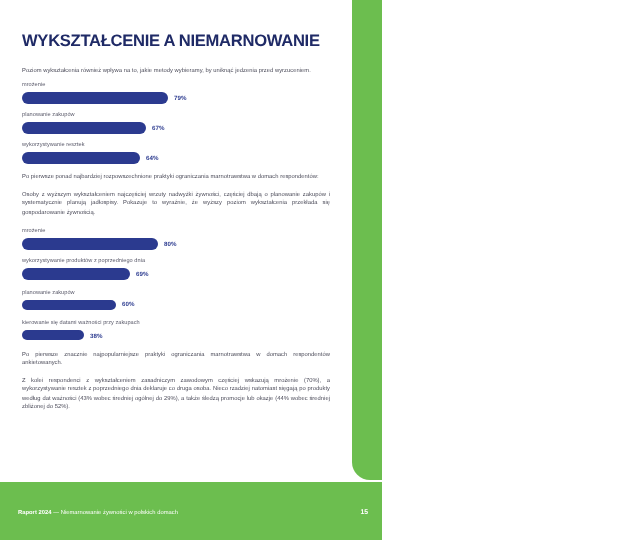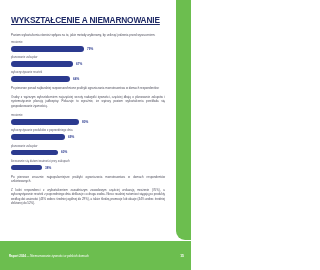--- a/index.html
+++ b/index.html
@@ -40,21 +40,20 @@
   }
 
   .page-title {
     font-size: 8.3px;
     font-weight: bold;
     letter-spacing: -0.15px;
     color: #1f2a66;
     line-height: 1.15;
     margin: 0 0 7px 0;
     text-transform: uppercase;
-    text-decoration: underline;
   }
 
   .para {
     font-size: 2.9px;
     line-height: 1.55;
     color: #4a4a58;
     margin: 0 0 6px 0;
     text-align: justify;
     letter-spacing: 0.02px;
   }

